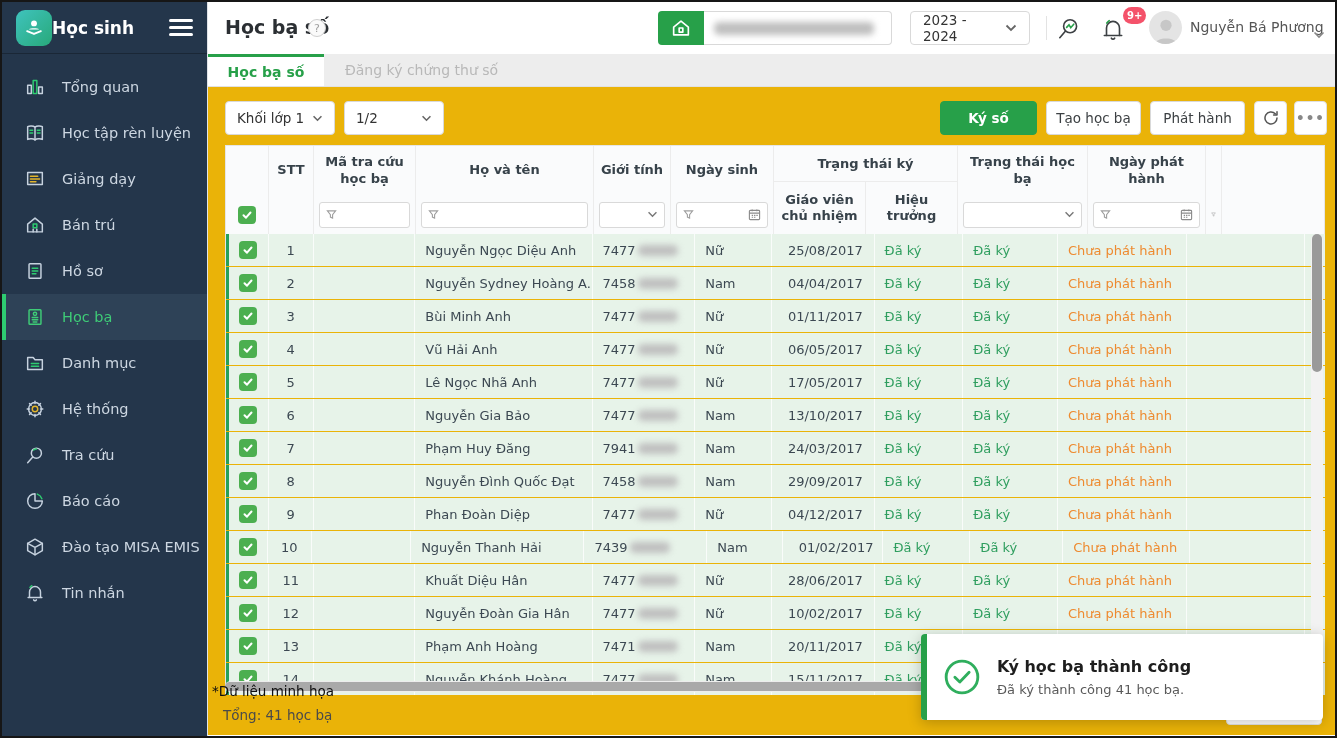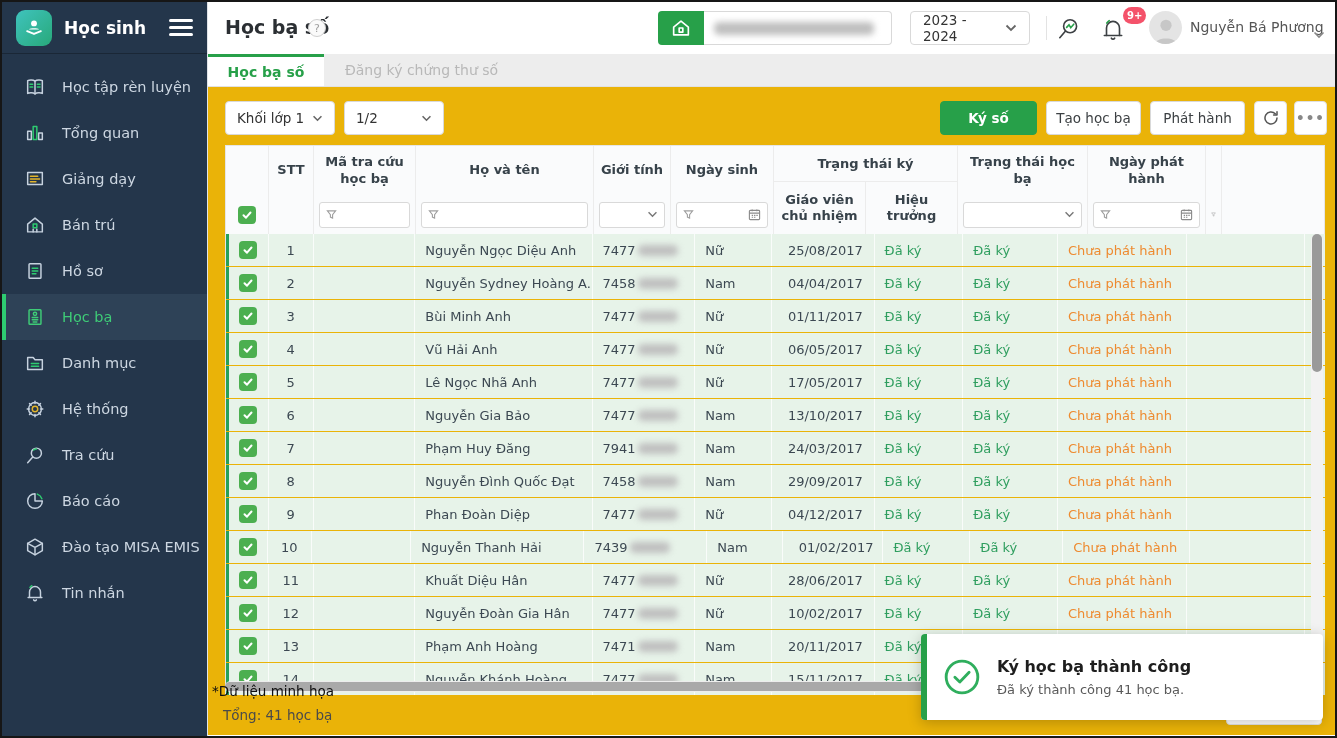--- a/index.html
+++ b/index.html
@@ -4,21 +4,21 @@
 <style>
   * { box-sizing: border-box; margin: 0; padding: 0; }
   html,body { width:1337px; height:738px; }
   body { font-family:"DejaVu Sans","Liberation Sans",sans-serif; background:#fff; }
   .window { position:relative; width:1337px; height:738px; border:2px solid #161616; overflow:hidden; background:#fff; }
 
   
   .sidebar { position:absolute; left:0; top:0; width:205px; height:100%; background:#24364b; color:#cdd7e2; }
   .sb-header { height:52px; display:flex; align-items:center; padding:0 14px; border-bottom:1px solid rgba(0,0,0,.28); }
   .logo { width:36px; height:36px; border-radius:9px; background:linear-gradient(135deg,#3fc3bd,#28a97a); display:flex; align-items:center; justify-content:center; flex:0 0 auto; }
-  .sb-title { color:#fff; font-size:17px; font-weight:bold; margin-left:12px; flex:1; }
+  .sb-title { color:#fff; font-size:17px; font-weight:bold; flex:1; }
   .hamburger { width:24px; display:flex; flex-direction:column; gap:4px; cursor:pointer; }
   .hamburger span { display:block; height:3px; border-radius:2px; background:#fff; }
   .sb-menu { padding-top:10px; }
   .sb-item { height:46px; display:flex; align-items:center; padding-left:17px; gap:15px; font-size:14.5px; cursor:pointer; border-left:4px solid transparent; }
   .sb-item .ic { width:24px; height:24px; flex:0 0 auto; display:flex; align-items:center; justify-content:center; }
   .sb-item.active { background:#2e4257; border-left-color:#2ecc71; color:#3ecb77; }
   .sb-item svg { stroke:#c6d2df; }
   .sb-item.active svg { stroke:#3ecb77; }
 
   
@@ -110,36 +110,36 @@
       <div class="hamburger">
           <span></span>
           <span></span>
           <span></span>
         </div>
     </div>
     <nav class="sb-menu" id="sb-menu">
         <div class="sb-item">
           <span class="ic">
             <svg width="22" height="22" viewBox="0 0 24 24" fill="none" stroke-width="1.6" stroke-linecap="round" stroke-linejoin="round">
+              <rect x="4" y="10" width="4" height="9"></rect>
+              <rect x="10" y="5" width="4" height="14" stroke="#2ecc71"></rect>
+              <rect x="16" y="12" width="4" height="7"></rect>
+            </svg>
+          </span>
+          <span>Tổng quan</span>
+        </div>
+        <div class="sb-item">
+          <span class="ic">
+            <svg width="22" height="22" viewBox="0 0 24 24" fill="none" stroke-width="1.6" stroke-linecap="round" stroke-linejoin="round">
               <path d="M12 5.5C10 4 6 4 4 5v14c2-1 6-1 8 .5 2-1.5 6-1.5 8-.5V5c-2-1-6-1-8 .5Z"></path>
               <path d="M12 5.5V19.5"></path>
               <path d="M6.5 9h3M14.5 9h3M6.5 12h3M14.5 12h3" stroke="#2ecc71"></path>
             </svg>
           </span>
           <span>Học tập rèn luyện</span>
-        </div>
-        <div class="sb-item">
-          <span class="ic">
-            <svg width="22" height="22" viewBox="0 0 24 24" fill="none" stroke-width="1.6" stroke-linecap="round" stroke-linejoin="round">
-              <rect x="4" y="10" width="4" height="9"></rect>
-              <rect x="10" y="5" width="4" height="14" stroke="#2ecc71"></rect>
-              <rect x="16" y="12" width="4" height="7"></rect>
-            </svg>
-          </span>
-          <span>Tổng quan</span>
         </div>
         <div class="sb-item">
           <span class="ic">
             <svg width="22" height="22" viewBox="0 0 24 24" fill="none" stroke-width="1.6" stroke-linecap="round" stroke-linejoin="round">
               <rect x="4" y="5" width="16" height="13"></rect>
               <path d="M7 9h8M7 12h10M7 15h6" stroke="#e3b52c"></path>
             </svg>
           </span>
           <span>Giảng dạy</span>
         </div>

